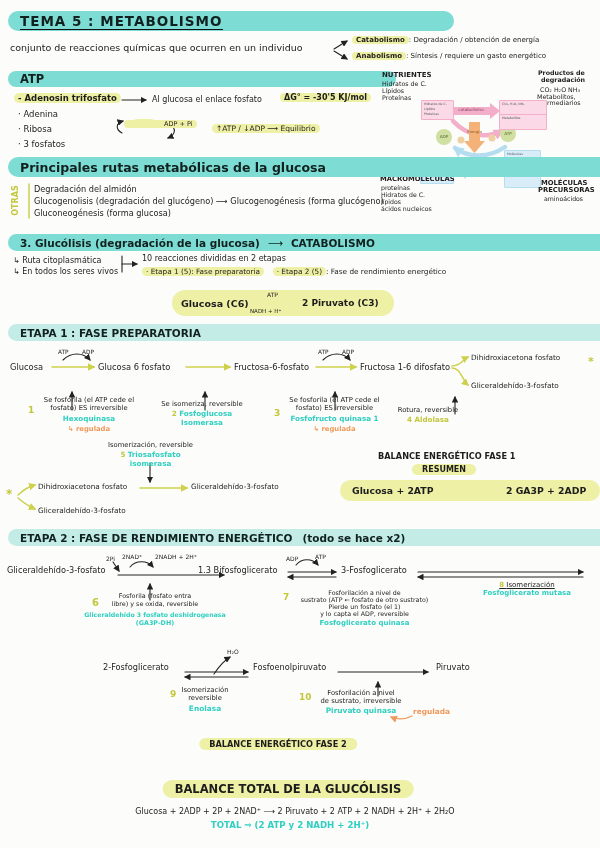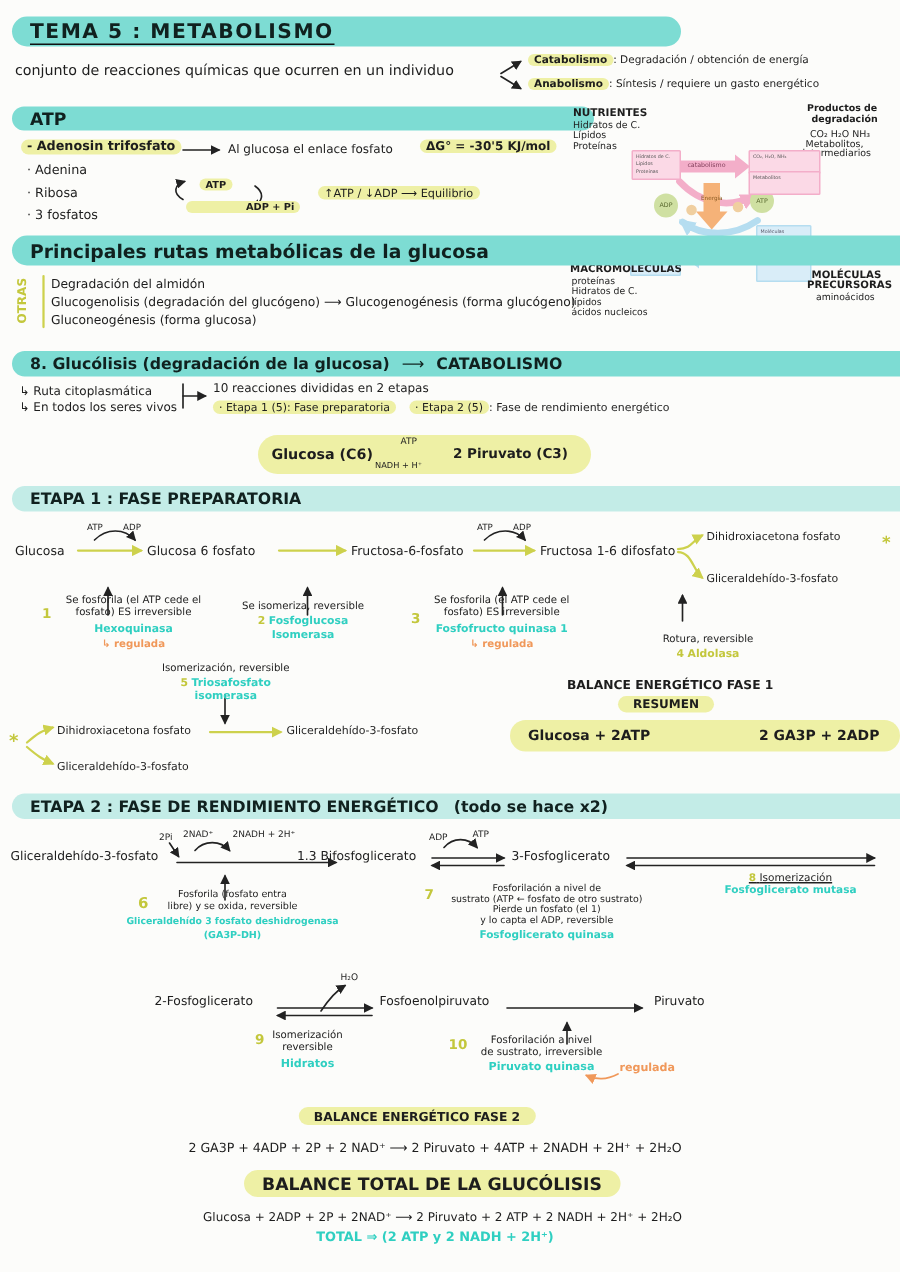--- a/index.html
+++ b/index.html
@@ -142,21 +142,21 @@
 
   <div class="abs hy" style="left:14px;top:93px;font-size:8.5px;font-weight:bold;">- Adenosin trifosfato</div>
   <div class="abs" style="left:152px;top:95px;font-size:8px;">Al glucosa el enlace fosfato</div>
   <div class="abs hy" style="left:280px;top:93px;font-size:8px;font-weight:bold;">ΔG° = -30'5 KJ/mol</div>
 
   <div class="abs" style="left:18px;top:109px;font-size:8.5px;">· Adenina</div>
   <div class="abs" style="left:18px;top:124px;font-size:8.5px;">· Ribosa</div>
   <div class="abs" style="left:18px;top:139px;font-size:8.5px;">· 3 fosfatos</div>
 
   <div class="abs hy" style="left:133px;top:119px;font-size:6.5px;font-weight:bold;">ATP</div>
-  <div class="abs hy" style="left:124px;top:134px;font-size:6.5px;font-weight:bold;padding-left:40px;">ADP + Pi</div>
+  <div class="abs hy" style="left:124px;top:120px;font-size:6.5px;font-weight:normal;padding-left:40px;">ADP + Pi</div>
 
   <div class="abs hy" style="left:212px;top:124px;font-size:7.5px;">↑ATP / ↓ADP ⟶ Equilibrio</div>
 
   <div class="abs" style="left:382px;top:71px;font-size:7px;font-weight:bold;">NUTRIENTES</div>
   <div class="abs" style="left:382px;top:80px;font-size:6.3px;">Hidratos de C.</div>
   <div class="abs" style="left:382px;top:87px;font-size:6.3px;">Lípidos</div>
   <div class="abs" style="left:382px;top:94px;font-size:6.3px;">Proteínas</div>
 
   <div class="abs" style="left:538px;top:69px;font-size:6.3px;font-weight:bold;">Productos de</div>
   <div class="abs" style="left:541px;top:76px;font-size:6.3px;font-weight:bold;">degradación</div>
@@ -201,21 +201,21 @@
 
   <div class="bar" style="left:8px;top:157px;width:584px;height:20px;font-size:12.5px;">
     <span>Principales rutas metabólicas de la glucosa</span>
   </div>
   <div class="abs ygtxt" style="left:-7px;top:196px;width:44px;text-align:center;font-size:8px;transform:rotate(-90deg);">OTRAS</div>
   <div class="abs" style="left:34px;top:184px;font-size:8.2px;">Degradación del almidón</div>
   <div class="abs" style="left:34px;top:196px;font-size:8.2px;">Glucogenolisis (degradación del glucógeno) ⟶ Glucogenogénesis (forma glucógeno)</div>
   <div class="abs" style="left:34px;top:208px;font-size:8.2px;">Gluconeogénesis (forma glucosa)</div>
 
   <div class="bar" style="left:8px;top:234px;width:584px;height:17px;font-size:10.5px;">
-    <span>8. Glucólisis (degradación de la glucosa)</span>
+    <span>3. Glucólisis (degradación de la glucosa)</span>
     <span style="margin:0 8px;font-weight:normal;">⟶</span>
     <span>CATABOLISMO</span>
   </div>
   <div class="abs" style="left:13px;top:256px;font-size:8px;">↳ Ruta citoplasmática</div>
   <div class="abs" style="left:13px;top:267px;font-size:8px;">↳ En todos los seres vivos</div>
   <div class="abs" style="left:142px;top:254px;font-size:8px;">10 reacciones divididas en 2 etapas</div>
   <div class="abs" style="left:142px;top:267px;font-size:7.3px;">
     <span class="hy">· Etapa 1 (5): Fase preparatoria</span>
     <span style="display:inline-block;width:4px;"></span>
     <span class="hy">· Etapa 2 (5)</span><span>: Fase de rendimiento energético</span>
@@ -257,21 +257,21 @@
   </div>
 
   <div class="note" style="left:282px;top:396px;width:105px;">
     <span class="numabs" style="left:-8px;top:12px;">3</span>
     <div style="font-size:6.8px;">Se fosforila (el ATP cede el</div>
     <div style="font-size:6.8px;">fosfato) ES irreversible</div>
     <div class="tealtxt" style="font-size:7.2px;margin-top:2px;">Fosfofructo quinasa 1</div>
     <div class="orangetxt" style="font-size:6.8px;margin-top:2px;">↳ regulada</div>
   </div>
 
-  <div class="note" style="left:432px;top:406px;width:80px;margin-top:16px;">
+  <div class="note" style="left:388px;top:406px;width:80px;">
     <div style="font-size:6.8px;">Rotura, reversible</div>
     <div style="font-size:7.2px;margin-top:1px;"><span class="numin">4</span> <span class="ygtxt">Aldolasa</span></div>
   </div>
 
   <div class="note" style="left:102px;top:441px;width:97px;">
     <div style="font-size:6.8px;">Isomerización, reversible</div>
     <div style="font-size:7.2px;margin-top:1px;"><span class="numin">5</span> <span class="tealtxt">Triosafosfato isomerasa</span></div>
   </div>
 
   <div class="abs ygtxt" style="left:6px;top:487px;font-size:12px;">*</div>
@@ -323,31 +323,30 @@
 
   <div class="abs" style="left:103px;top:662px;font-size:8.2px;">2-Fosfoglicerato</div>
   <div class="abs" style="left:227px;top:648px;font-size:6px;">H₂O</div>
   <div class="abs" style="left:253px;top:662px;font-size:8.2px;">Fosfoenolpiruvato</div>
   <div class="abs" style="left:436px;top:662px;font-size:8.2px;">Piruvato</div>
 
   <div class="note" style="left:166px;top:686px;width:78px;">
     <span class="numabs" style="left:4px;top:3px;">9</span>
     <div style="font-size:6.8px;">Isomerización</div>
     <div style="font-size:6.8px;">reversible</div>
-    <div class="tealtxt" style="font-size:7.4px;margin-top:2px;">Hidratos</div>
+    <div class="tealtxt" style="font-size:7.4px;margin-top:2px;">Enolasa</div>
   </div>
 
   <div class="note" style="left:297px;top:689px;width:128px;">
     <span class="numabs" style="left:2px;top:3px;">10</span>
     <div style="font-size:6.8px;">Fosforilación a nivel</div>
     <div style="font-size:6.8px;">de sustrato, irreversible</div>
     <div class="tealtxt" style="font-size:7.4px;margin-top:1px;">Piruvato quinasa</div>
   </div>
   <div class="abs orangetxt" style="left:413px;top:707px;font-size:7.4px;">regulada</div>
 
   <div class="abs hy" style="left:278px;top:738px;transform:translateX(-50%);font-size:8.2px;font-weight:bold;border-radius:8px;padding:1px 10px;">BALANCE ENERGÉTICO FASE 2</div>
-  <div class="abs" style="left:290px;top:760px;transform:translateX(-50%);font-size:8.4px;">2 GA3P + 4ADP + 2P + 2 NAD⁺ ⟶ 2 Piruvato + 4ATP + 2NADH + 2H⁺ + 2H₂O</div>
 
   <div class="abs hy" style="left:288px;top:780px;transform:translateX(-50%);font-size:11.5px;font-weight:bold;border-radius:10px;padding:2px 12px;">BALANCE TOTAL DE LA GLUCÓLISIS</div>
   <div class="abs" style="left:295px;top:807px;transform:translateX(-50%);font-size:8px;">Glucosa + 2ADP + 2P + 2NAD⁺ ⟶ 2 Piruvato + 2 ATP + 2 NADH + 2H⁺ + 2H₂O</div>
   <div class="abs tealtxt" style="left:290px;top:820px;transform:translateX(-50%);font-size:8.6px;">TOTAL ⇒ (2 ATP y 2 NADH + 2H⁺)</div>
 
 </div>
 
 </body></html>

